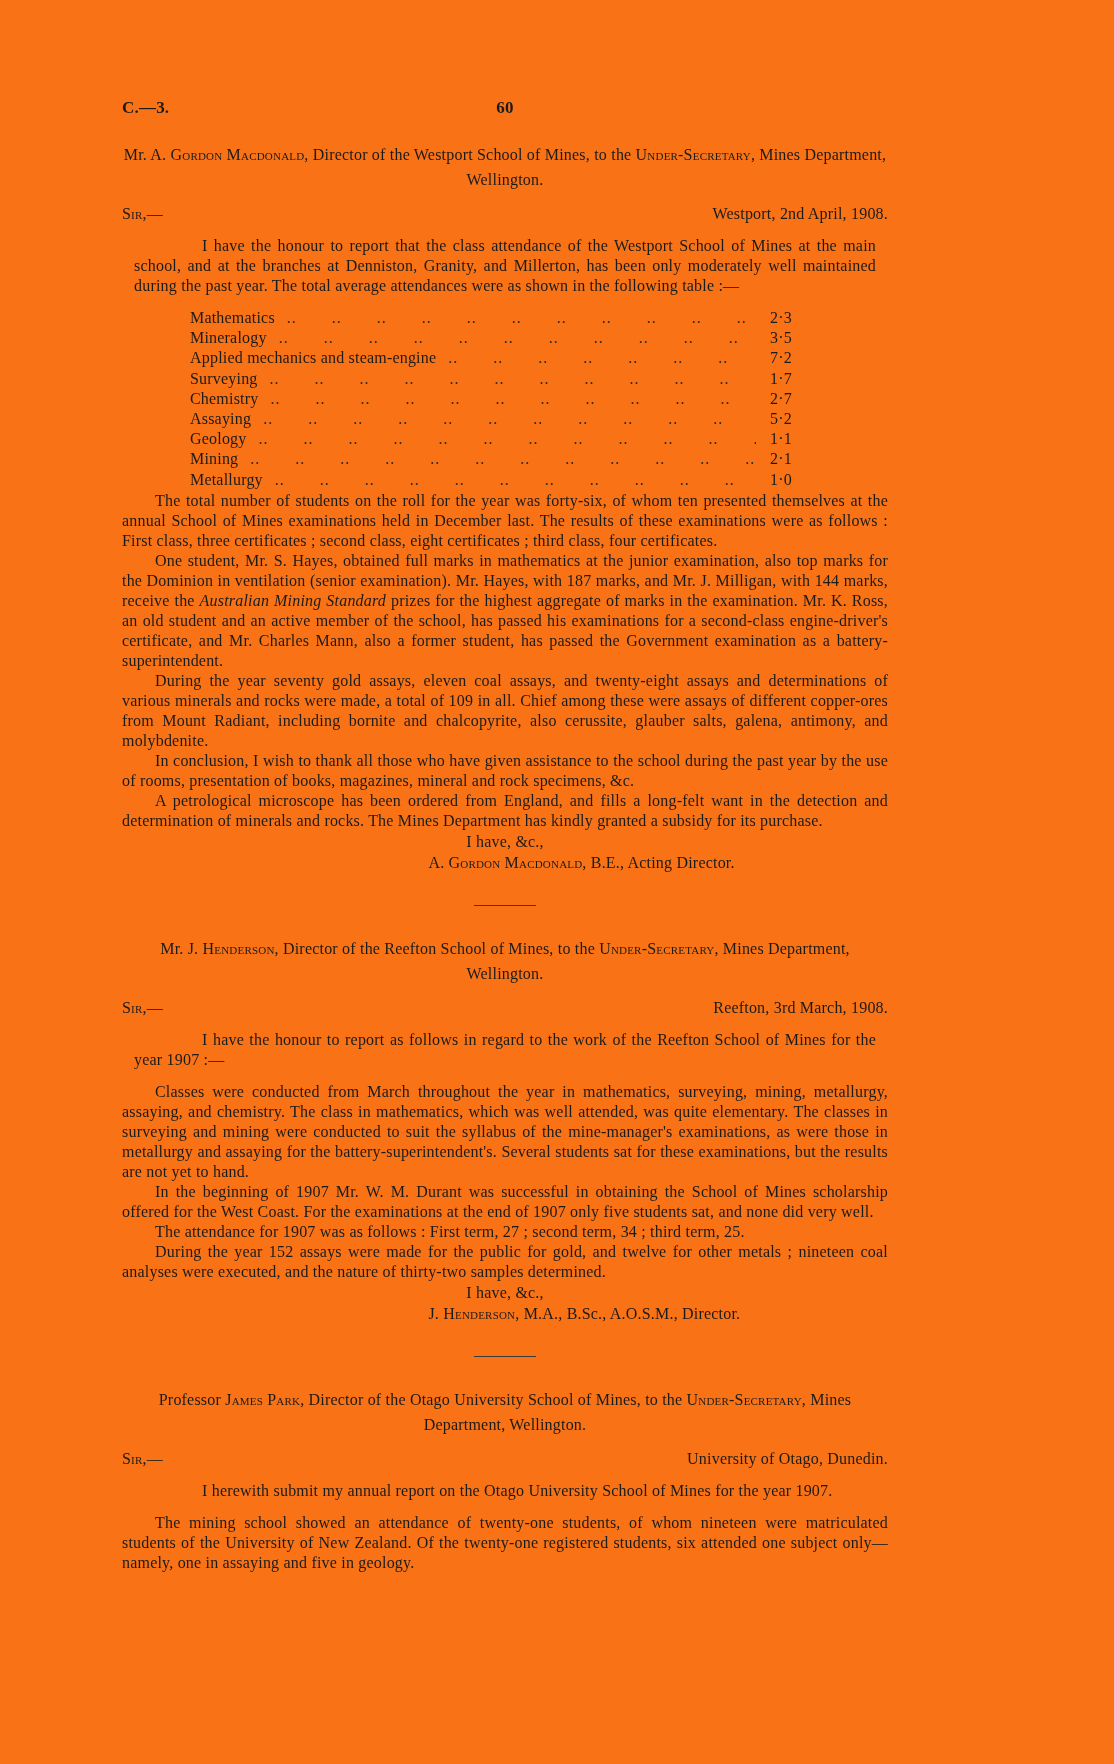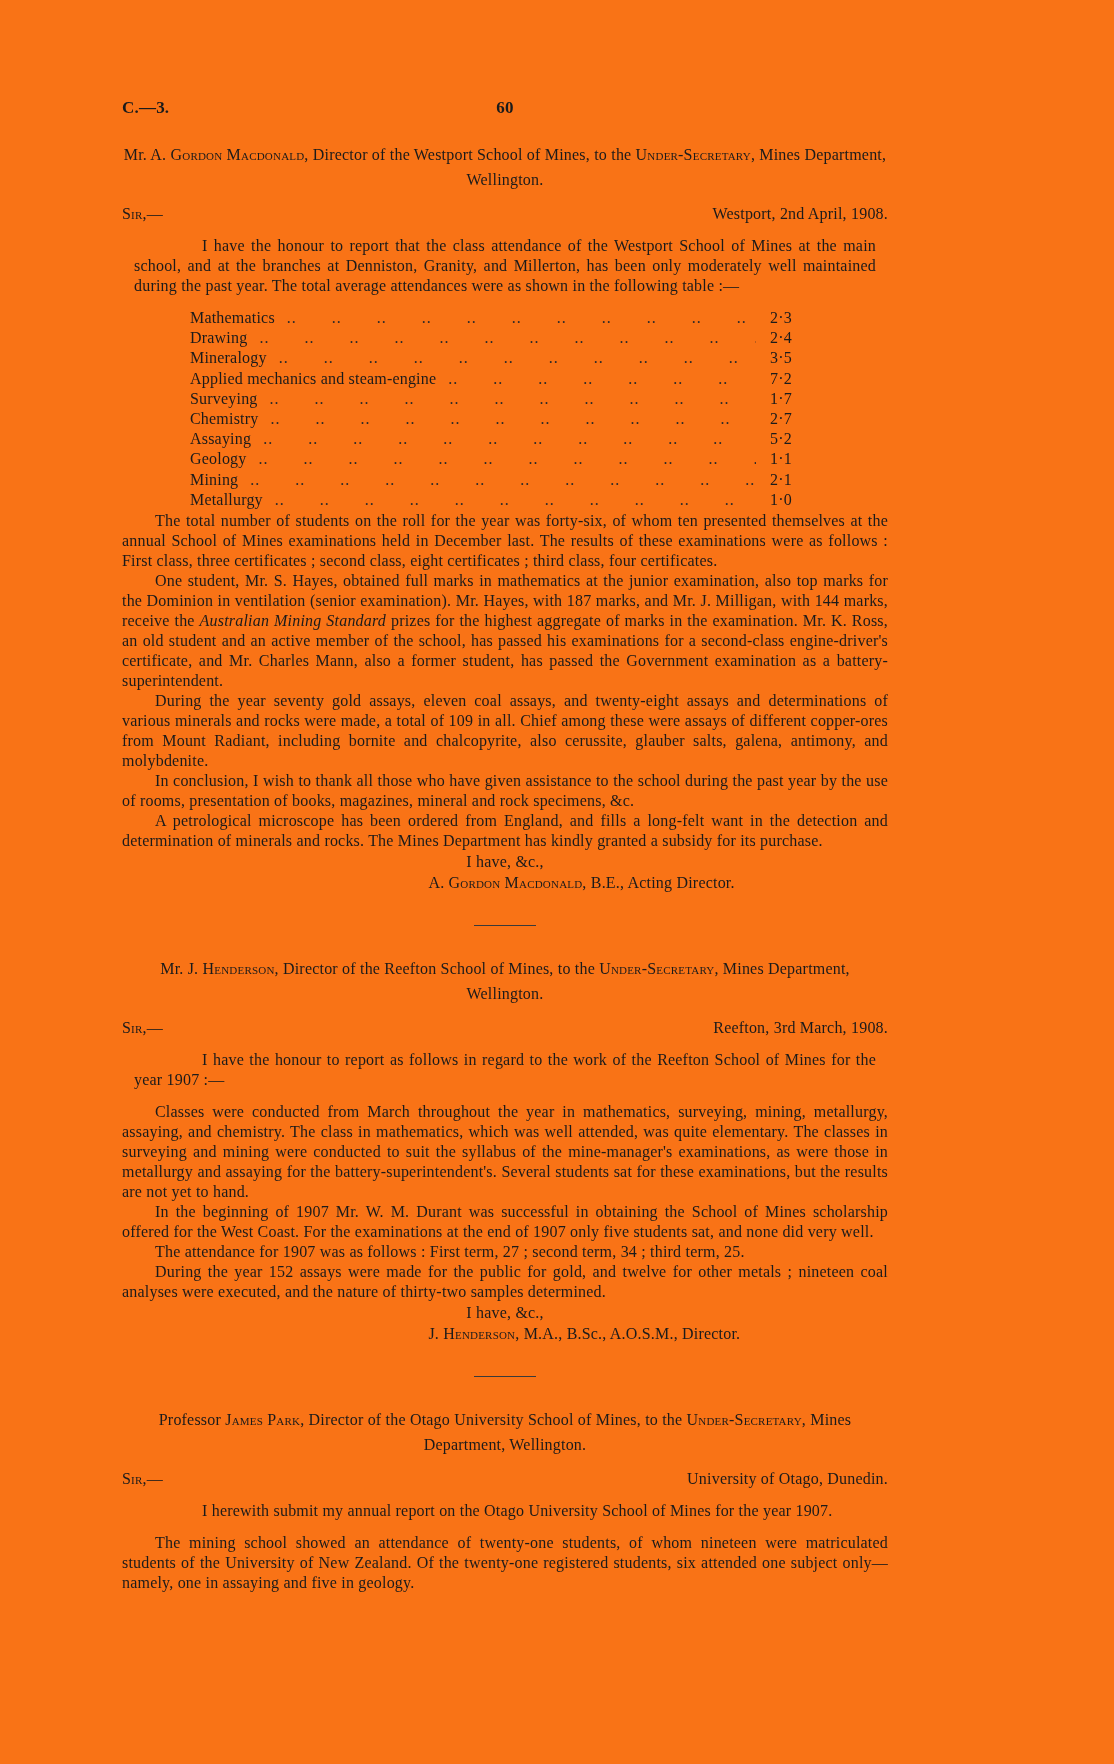--- a/index.html
+++ b/index.html
@@ -131,25 +131,20 @@
       </div>
       <p class="para-intro">I have the honour to report that the class attendance of the Westport School of Mines at the main school, and at the branches at Denniston, Granity, and Millerton, has been only moderately well maintained during the past year. The total average attendances were as shown in the following table :—</p>
 
       <div class="att-table">
         <div class="att-row">
           <span class="att-subject">Mathematics</span>
           <span class="att-leader"></span>
           <span class="att-value">2·3</span>
         </div>
         <div class="att-row">
-          <span class="att-subject">Drawing</span>
-          <span class="att-leader"></span>
-          <span class="att-value">2·4</span>
-        </div>
-        <div class="att-row">
           <span class="att-subject">Mineralogy</span>
           <span class="att-leader"></span>
           <span class="att-value">3·5</span>
         </div>
         <div class="att-row">
           <span class="att-subject">Applied mechanics and steam-engine</span>
           <span class="att-leader"></span>
           <span class="att-value">7·2</span>
         </div>
         <div class="att-row">

